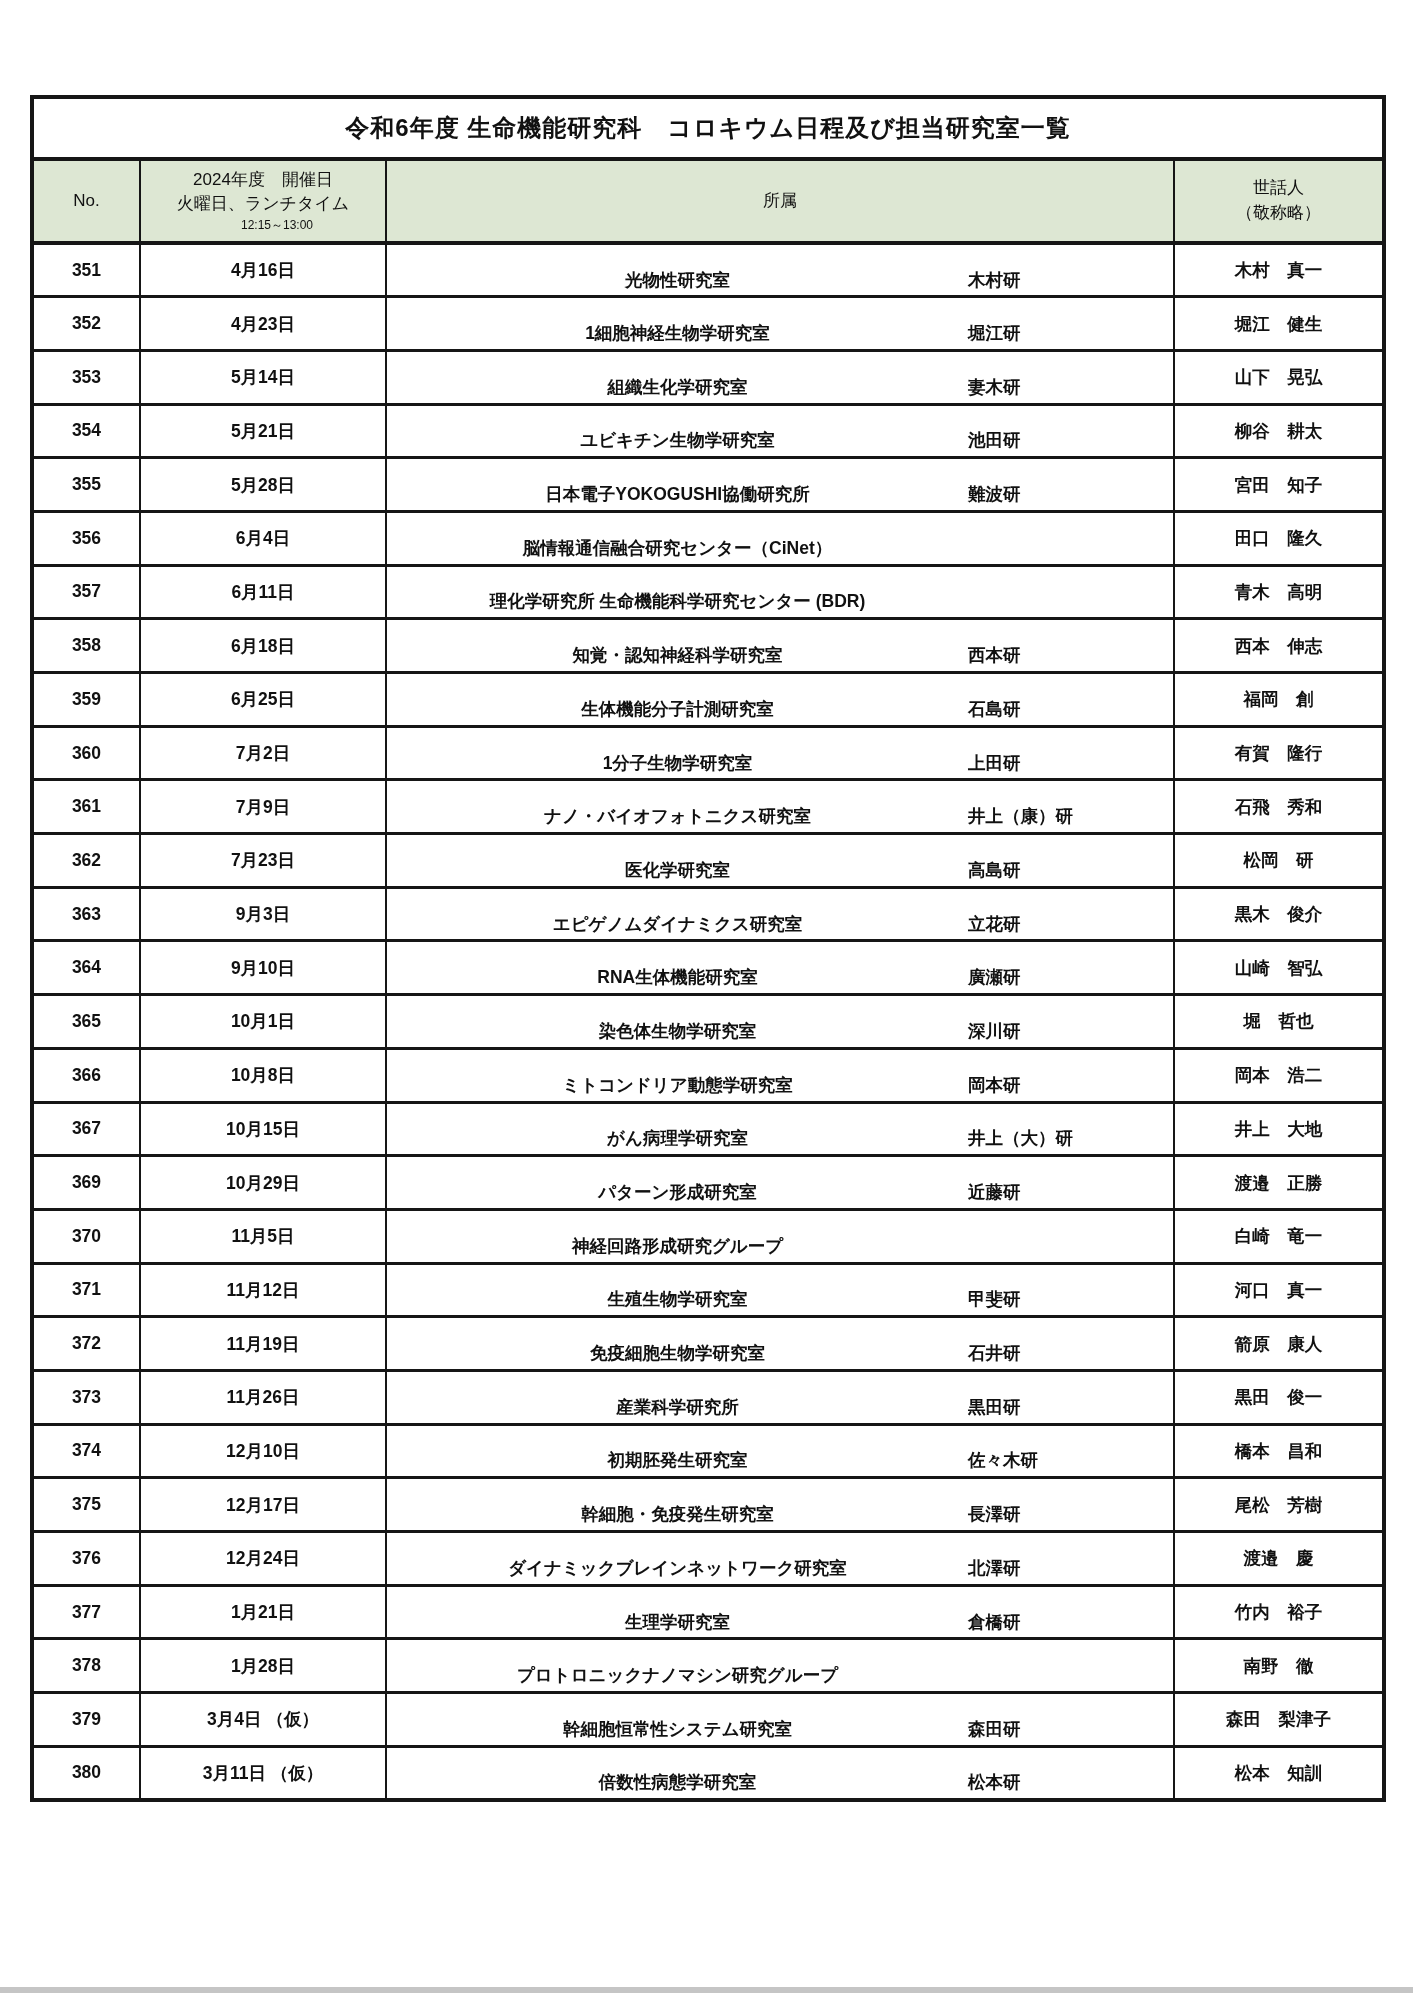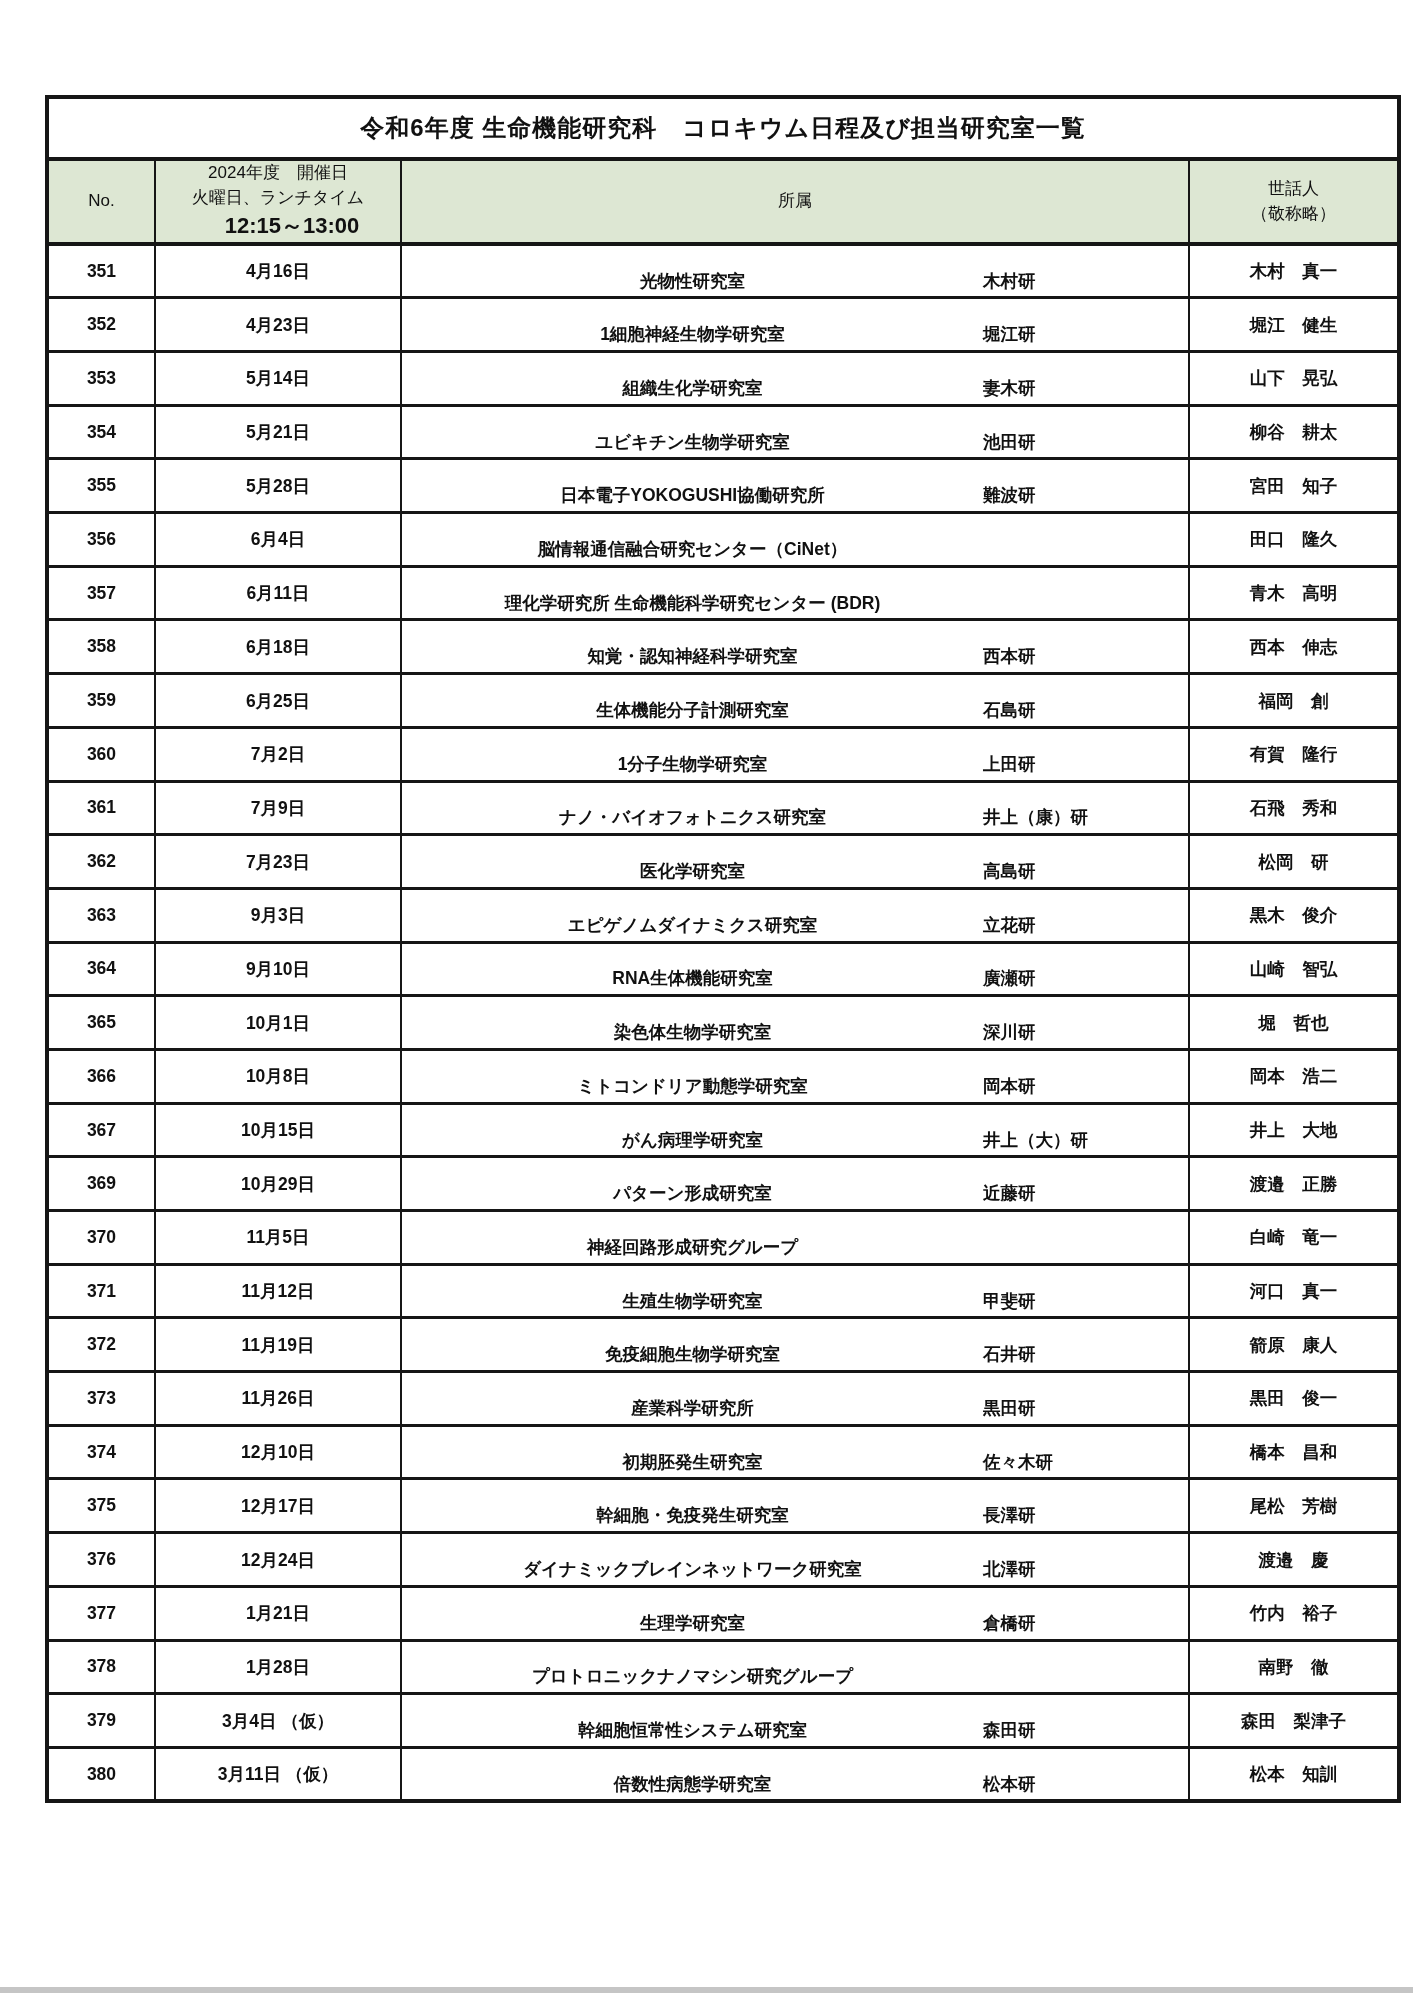--- a/index.html
+++ b/index.html
@@ -12,21 +12,21 @@
     position: relative;
     width: 1413px;
     height: 2000px;
     background: #ffffff;
     font-family: "Liberation Sans", "DejaVu Sans", sans-serif;
     color: #111;
     overflow: hidden;
   }
   table.main {
     position: absolute;
-    left: 45px;
+    left: 30px;
     top: 95px;
     width: 1204px;
     border-collapse: collapse;
     table-layout: fixed;
     border: 4px solid var(--border);
   }
   td, th {
     border: 2px solid var(--border);
     border-top-width: 3px;
     border-bottom-width: 3px;
@@ -44,21 +44,21 @@
     background: #fff;
   }
   tr.header-row th {
     height: 84px;
     background: var(--header_bg);
     font-weight: normal;
     font-size: 17px;
     border-bottom-width: 4px;
     line-height: 1.45;
   }
-  tr.header-row .time-line { font-weight: bold; font-size: 22px; margin-left: 28px; }
+  tr.header-row .time-line { font-weight: normal; font-size: 12px; margin-left: 28px; }
   tr.data-row td { height: 53.7px; font-size: 17.5px; font-weight: 600; }
   td.c-no { font-size: 16px; font-weight: 600; }
   .aff-wrap { display: flex; align-items: center; width: 100%; margin-top: 19px; }
   .aff-wrap .lab { flex: 1 1 auto; text-align: center; min-width: 0; }
   .aff-wrap .grp { flex: 0 0 205px; text-align: left; }
   .bottom-artifact {
     position: absolute;
     left: 0; top: 1987px;
     width: 1413px; height: 6px;
     background: rgba(150,150,150,.55);

